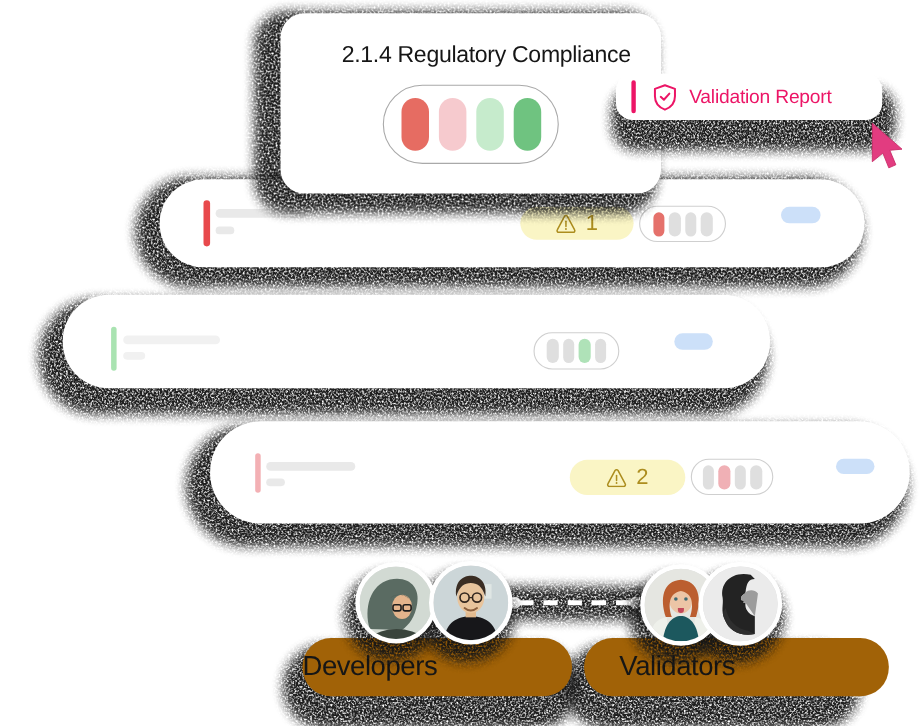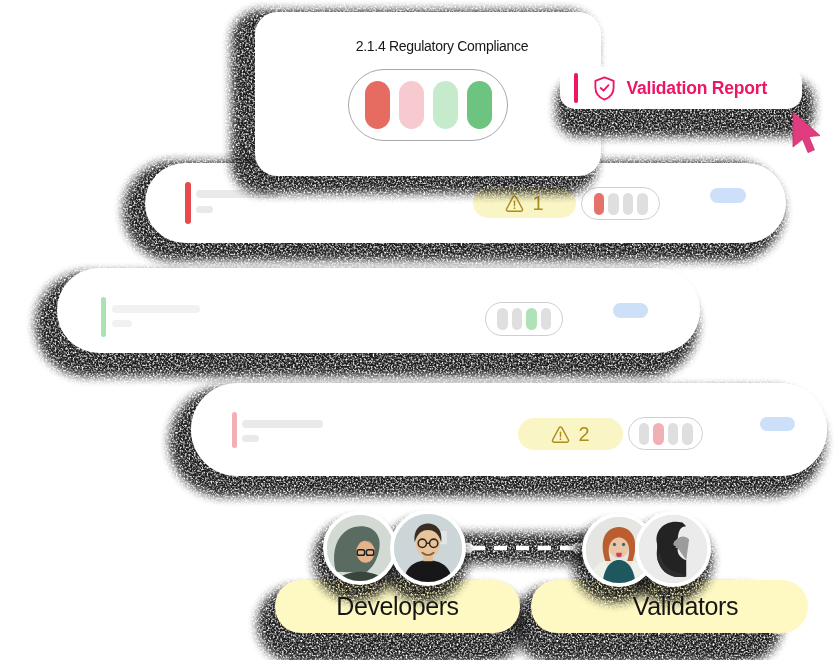--- a/index.html
+++ b/index.html
@@ -7,42 +7,42 @@
     position:relative;width:839px;height:660px;overflow:hidden;
     background:#ffffff;font-family:"Liberation Sans",sans-serif;
     -webkit-font-smoothing:antialiased;
   }
   .abs{position:absolute;}
   
   .gshadow{position:absolute;background:#141414;filter:url(#grainF);opacity:.96;}
   
   .white-card{position:absolute;background:#ffffff;}
   .top-card{left:255px;top:12px;width:346px;height:164px;border-radius:22px;text-align:center;}
-  .top-card .title{margin-top:26px;font-size:14px;font-weight:500;letter-spacing:-0.3px;color:#161616;padding-left:28px;}
+  .top-card .title{margin-top:26px;font-size:21px;font-weight:500;letter-spacing:-0.3px;color:#161616;padding-left:28px;}
   .status-frame{display:inline-flex;align-items:center;justify-content:center;gap:9px;
     margin-top:15px;width:160px;height:72px;border:1.5px solid #A9A9A9;border-radius:36px;box-sizing:border-box;}
   .status-frame .dot{width:25px;height:48px;border-radius:13px;}
   
   .chip{left:560px;top:67px;width:242px;height:42px;border-radius:15px;display:flex;align-items:center;}
   .chip .vbar{width:3.5px;height:30px;border-radius:2px;margin-left:14px;}
-  .chip .label{font-size:17.5px;font-weight:700;letter-spacing:-0.2px;margin-left:11px;}
+  .chip .label{font-size:17.5px;font-weight:400;letter-spacing:-0.2px;margin-left:11px;}
   .chip svg{margin-left:15px;}
   
   .row{position:absolute;background:#fff;}
   .row .accent{position:absolute;border-radius:3px;}
   .skel{position:absolute;border-radius:4px;}
   .badge{position:absolute;display:flex;align-items:center;justify-content:center;gap:8px;}
   .badge .num{font-size:20px;font-weight:500;}
   .dots-pill{position:absolute;display:flex;align-items:center;justify-content:center;gap:4px;
     border:1px solid #CFCFCF;box-sizing:border-box;border-radius:17px;background:#fff;}
   .dots-pill .dot{width:10.5px;height:22px;border-radius:6px;}
   .blue-pill{position:absolute;border-radius:8px;}
   
-  .team-pill{position:absolute;width:245px;height:53px;background:#fef9c3;border-radius:26px;
-    display:flex;align-items:center;justify-content:center;}
+  .team-pill{position:absolute;width:245px;height:53px;background:#a16207;border-radius:26px;
+    display:flex;align-items:center;}
   .team-pill span{font-size:25px;font-weight:500;letter-spacing:-0.4px;color:#161616;}
   .avatar{position:absolute;border-radius:50%;border:4px solid #ffffff;overflow:hidden;box-sizing:border-box;background:#ddd;}
   .avatar svg{display:block;width:100%;height:100%;}
 </style>
 </head>
 <body>
 
 <div class="stage">
 
   <svg width="0" height="0" style="position:absolute" aria-hidden="true">

